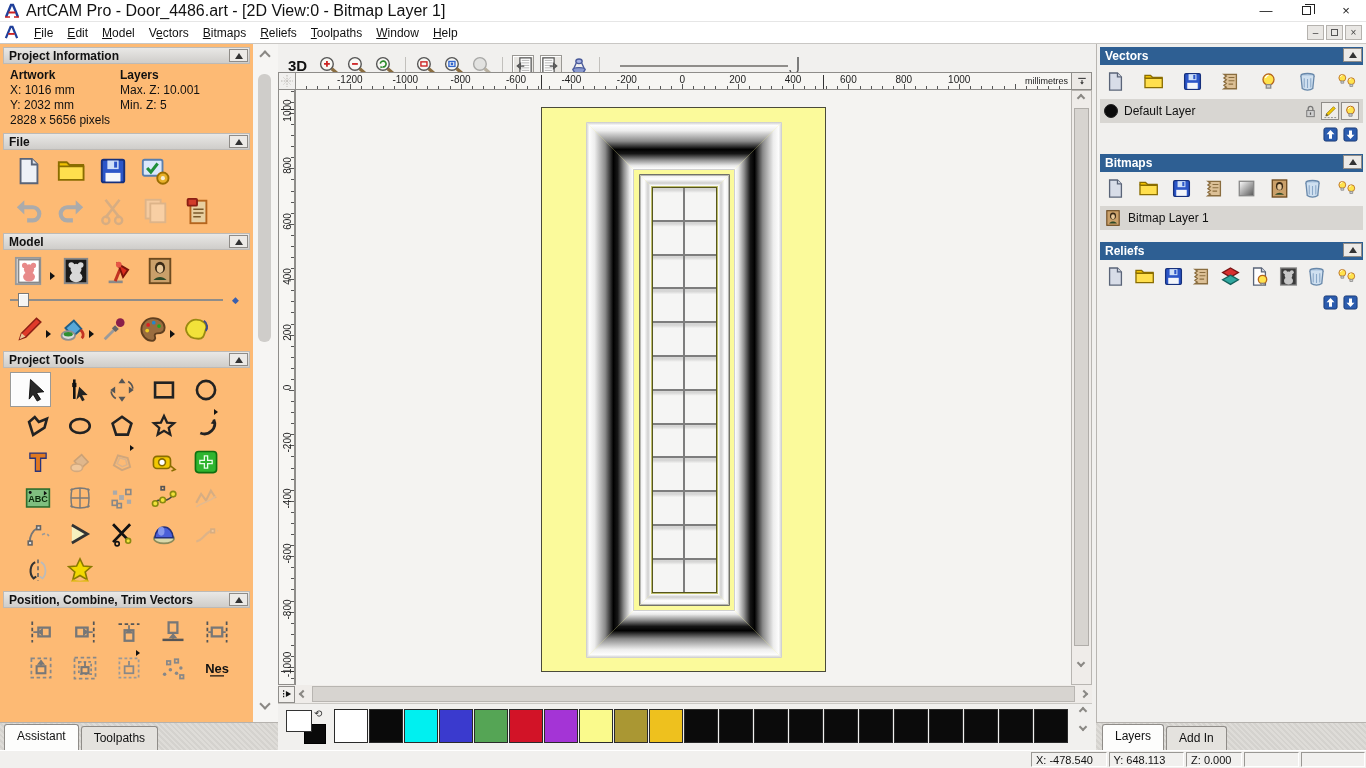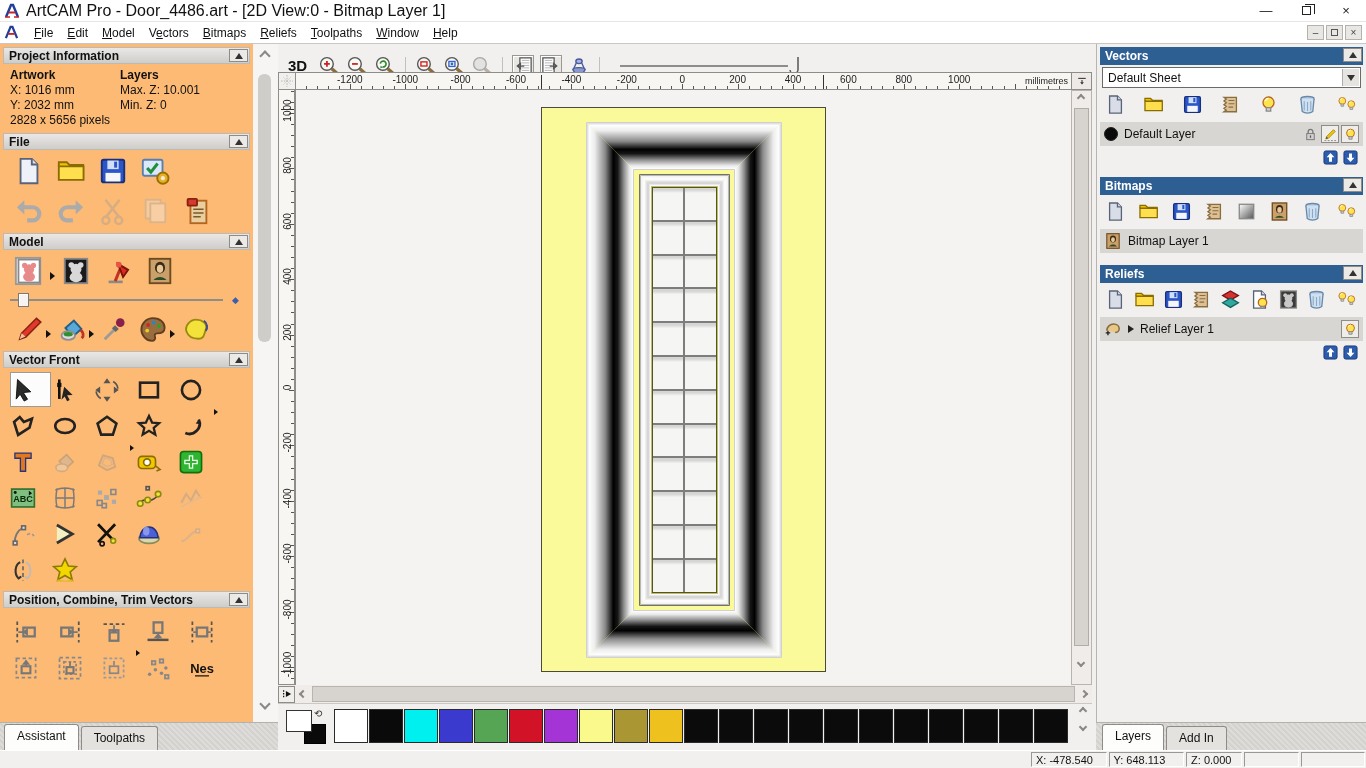--- a/index.html
+++ b/index.html
@@ -35,21 +35,21 @@
 .tbi svg{width:100%;height:100%;display:block}
 .tbi.disabled{opacity:.38;filter:grayscale(1)}
 .flyout{width:0;height:0;border-top:4px solid transparent;border-bottom:4px solid transparent;border-left:5px solid #111;margin:10px 6px 0 -6px}
 #brush-row{display:flex;align-items:baseline;padding:7px 10px 0 10px;font-style:italic;font-weight:bold}
 #brush-val{margin-left:6px;font-style:normal;font-weight:normal}
 #brush-slider{position:relative;height:16px;margin:2px 14px 0 10px}
 #brush-slider .track{position:absolute;left:0;right:16px;top:7px;height:2px;background:#8f8d8a}
 #brush-slider .handle{position:absolute;left:8px;top:1px;width:11px;height:14px;background:#f5f4f2;border:1px solid #7b7976;box-shadow:inset 1px 1px 0 #fff}
 #brush-slider .spark{position:absolute;right:0;top:3px;color:#3a5fae;font-size:9px}
 #vector-grid{display:grid;grid-template-columns:repeat(5,42px);grid-auto-rows:36px;padding:4px 0 0 10px}
-.vg-btn{width:41px;height:35px;display:flex;align-items:center;justify-content:flex-start;position:relative}
+.vg-btn{width:41px;height:35px;display:flex;align-items:center;justify-content:flex-end;position:relative}
 .vg-btn svg{width:26px;height:26px}
 .vg-btn.pressed{background:#fcfcfc;border:1px solid #9a9a98;box-shadow:inset 1px 1px 0 #fff}
 .vg-btn .flyout{position:absolute;right:1px;top:1px;margin:0;border-left-width:4px;border-top-width:3px;border-bottom-width:3px}
 #pos-grid{display:grid;grid-template-columns:repeat(5,44px);grid-auto-rows:36px;padding:5px 0 0 12px}
 #pos-grid .vg-btn svg{width:28px;height:28px}
 
 #left-scroll{position:absolute;left:253px;top:44px;width:25px;height:678px;background:#f6f5f3}
 #left-scroll .thumb{position:absolute;left:5px;top:30px;width:13px;height:268px;background:#cfcdca;border-radius:6px}
 .chev{display:inline-block;width:8px;height:8px;border-left:2px solid #8a8884;border-top:2px solid #8a8884}
 .chev-up{transform:rotate(45deg)}
@@ -209,21 +209,21 @@
     <div class="cols">
         <div class="c1"><b>Artwork</b></div>
         <div><b>Layers</b></div>
       </div>
     <div class="cols">
         <div class="c1">X: 1016 mm</div>
         <div>Max. Z: 10.001</div>
       </div>
     <div class="cols">
         <div class="c1">Y: 2032 mm</div>
-        <div>Min. Z: 0</div>
+        <div>Min. Z: 5</div>
       </div>
     <div>2828 x 5656 pixels</div>
   </div>
 
   <div class="sec-h">
     <span>File</span>
     <span class="roll-btn">
         <span class="tri-up"></span>
       </span>
   </div>
@@ -382,21 +382,21 @@
       <span class="flyout"></span>
       <span class="tbi">
         <svg viewBox="0 0 16 16">
           <path d="M3 9.5C1.8 6.5 4.8 3 8 3s6.3 2 5.3 5-1 5.2-4 5.2S4 12.5 3 9.5z" fill="#f2e23a" stroke="#9a8a10"></path>
           <path d="M12.2 3.6c2 1.2 2.2 4.2 1 5.4" fill="none" stroke="#3a4a8a" stroke-width="1"></path>
         </svg>
       </span>
     </div>
 
   <div class="sec-h">
-    <span>Vector Front</span>
+    <span>Project Tools</span>
     <span class="roll-btn">
         <span class="tri-up"></span>
       </span>
   </div>
   <div id="vector-grid">
       <div class="vg-btn pressed">
         <span class="tbi" style="width: 26px; height: 26px;">
           <svg viewBox="0 0 16 16">
             <path d="M4 1.5l8.2 7.6-4.6.5 2.6 4.1-2.1 1.1-2.5-4.2-2.4 3z" fill="#2a2a2a" stroke="#000" stroke-width=".5"></path>
           </svg>
@@ -1046,26 +1046,20 @@
   </div>
 </div>
 
 <div id="right-panel">
   <div class="blue-h">
     <span>Vectors</span>
     <span class="roll-btn">
         <span class="tri-up"></span>
       </span>
   </div>
-  <div class="combo">
-    <span>Default Sheet</span>
-    <span class="arrow-box">
-        <span class="tri-down"></span>
-      </span>
-  </div>
   <div class="rtoolbar">
       <span class="tbi">
         <svg viewBox="0 0 16 16">
           <path d="M3.5 1.5h6l3 3v10h-9z" fill="#d8dde8" stroke="#5a6478"></path>
           <path d="M9.5 1.5v3h3" fill="#dde2ec" stroke="#5a6478"></path>
         </svg>
       </span>
       <span class="tbi">
         <svg viewBox="0 0 16 16">
           <path d="M1.5 5.5v-2.2h4.2l1.5 1.5h7.3v.7" fill="#f2c200" stroke="#8a6d00"></path>
@@ -1313,36 +1307,20 @@
             <path d="M5.6 5.3c.4-1.1 1.3-1.9 2.4-2.1" stroke="#fff" fill="none"></path>
           </g>
           <g transform="scale(.62) translate(12,6)">
             <circle cx="8" cy="6.5" r="4.2" fill="#ffe34d" stroke="#b5651d"></circle>
             <path d="M6.3 10.4h3.4v2.6H6.3z" fill="#cfcfcf" stroke="#8a8a8a"></path>
             <path d="M5.6 5.3c.4-1.1 1.3-1.9 2.4-2.1" stroke="#fff" fill="none"></path>
           </g>
         </svg>
       </span>
     </div>
-  <div class="layer-row">
-    <span class="thumb-ico"><svg viewBox="0 0 16 16">
-          <path d="M2.5 9.5c0-3.5 3-6 6-6 2.8 0 5 1.8 5 4.2 0 2-1.6 3.4-3.6 3.4" fill="#e8c888" stroke="#8a6d3f" stroke-width="1.4"></path>
-          <path d="M1.5 11.5h4M3.5 9.5v4" stroke="#222" stroke-width="1.2"></path>
-        </svg></span>
-    <span class="expander"></span>
-    <span class="lname">Relief Layer 1</span>
-    <span class="spacer"></span>
-    <span class="mini-btn framed">
-        <svg viewBox="0 0 16 16">
-          <circle cx="8" cy="6.5" r="4.2" fill="#ffe34d" stroke="#b5651d"></circle>
-          <path d="M6.3 10.4h3.4v2.6H6.3z" fill="#cfcfcf" stroke="#8a8a8a"></path>
-          <path d="M5.6 5.3c.4-1.1 1.3-1.9 2.4-2.1" stroke="#fff" fill="none"></path>
-        </svg>
-      </span>
-  </div>
   <div class="updown">
     <span class="tbi">
         <svg viewBox="0 0 16 16">
           <rect x="1" y="1" width="14" height="14" rx="2" fill="#2b5cae" stroke="#1a3a74"></rect>
           <path d="M8 3.2l4.2 4.6H9.6v4.6H6.4V7.8H3.8z" fill="#fff"></path>
         </svg>
       </span>
     <span class="tbi">
         <svg viewBox="0 0 16 16">
           <rect x="1" y="1" width="14" height="14" rx="2" fill="#2b5cae" stroke="#1a3a74"></rect>

